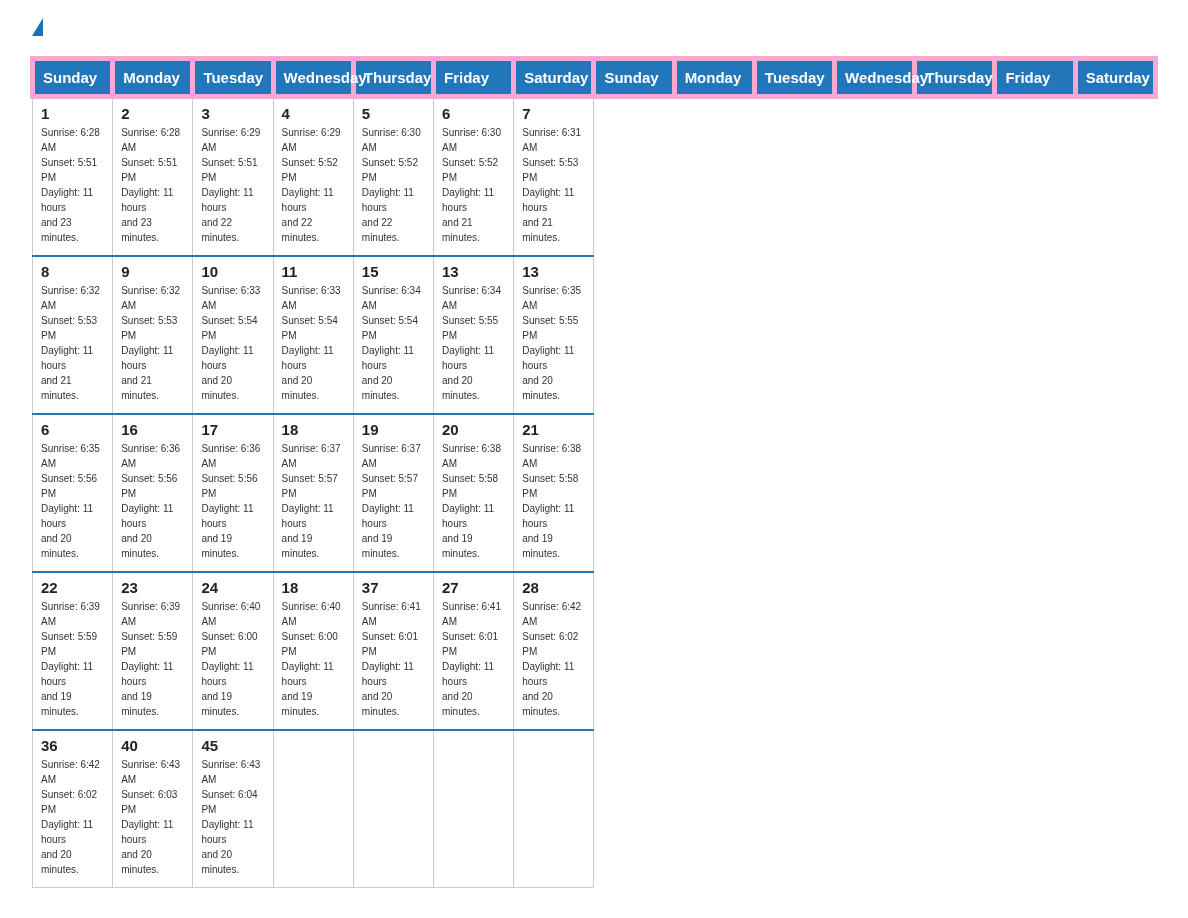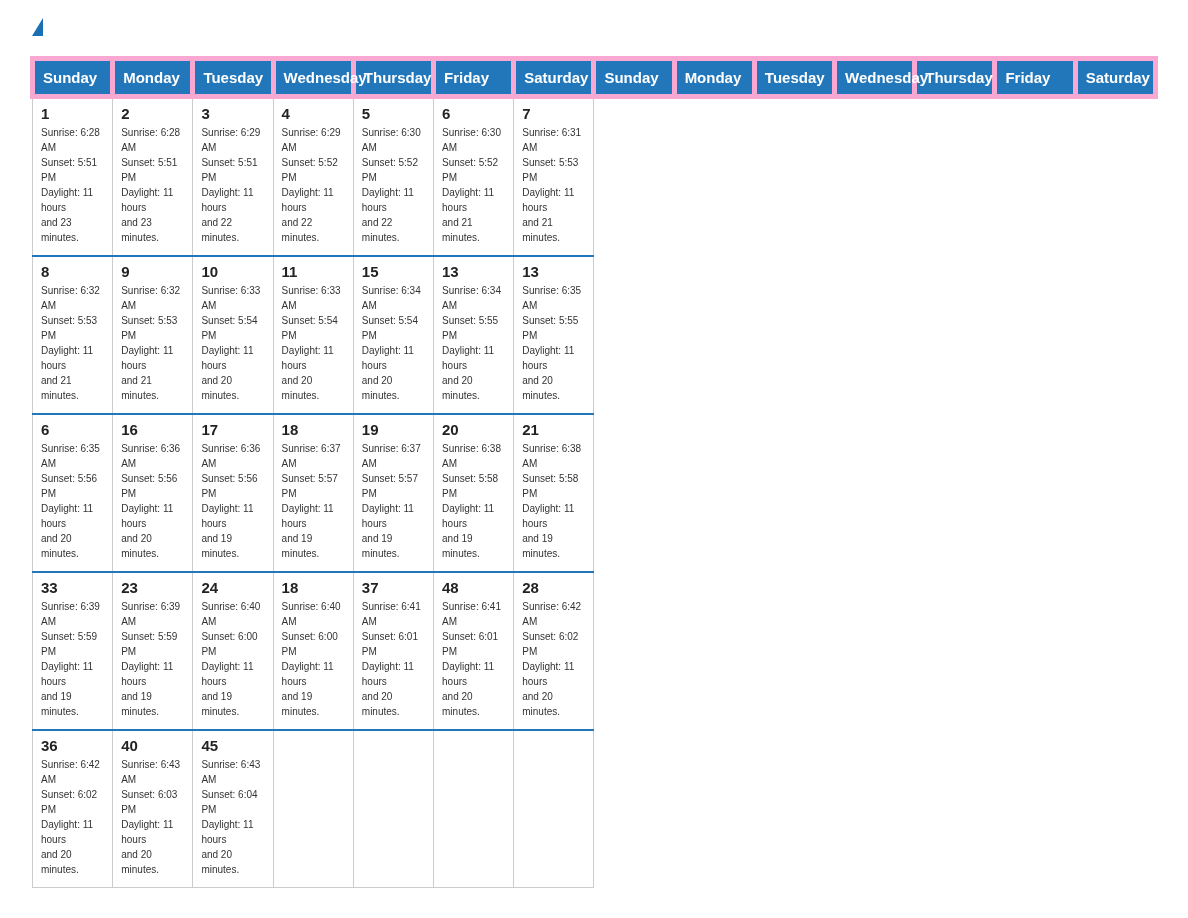--- a/index.html
+++ b/index.html
@@ -226,41 +226,41 @@
           <span class="day-num">20</span>
           <div class="day-info">Sunrise: 6:38 AM<br>Sunset: 5:58 PM<br>Daylight: 11 hours<br>and 19 minutes.</div>
         </td>
         <td>
           <span class="day-num">21</span>
           <div class="day-info">Sunrise: 6:38 AM<br>Sunset: 5:58 PM<br>Daylight: 11 hours<br>and 19 minutes.</div>
         </td>
       </tr>
       <tr>
         <td>
-          <span class="day-num">33</span>
+          <span class="day-num">22</span>
           <div class="day-info">Sunrise: 6:39 AM<br>Sunset: 5:59 PM<br>Daylight: 11 hours<br>and 19 minutes.</div>
         </td>
         <td>
           <span class="day-num">23</span>
           <div class="day-info">Sunrise: 6:39 AM<br>Sunset: 5:59 PM<br>Daylight: 11 hours<br>and 19 minutes.</div>
         </td>
         <td>
           <span class="day-num">24</span>
           <div class="day-info">Sunrise: 6:40 AM<br>Sunset: 6:00 PM<br>Daylight: 11 hours<br>and 19 minutes.</div>
         </td>
         <td>
           <span class="day-num">18</span>
           <div class="day-info">Sunrise: 6:40 AM<br>Sunset: 6:00 PM<br>Daylight: 11 hours<br>and 19 minutes.</div>
         </td>
         <td>
           <span class="day-num">37</span>
           <div class="day-info">Sunrise: 6:41 AM<br>Sunset: 6:01 PM<br>Daylight: 11 hours<br>and 20 minutes.</div>
         </td>
         <td>
-          <span class="day-num">48</span>
+          <span class="day-num">27</span>
           <div class="day-info">Sunrise: 6:41 AM<br>Sunset: 6:01 PM<br>Daylight: 11 hours<br>and 20 minutes.</div>
         </td>
         <td>
           <span class="day-num">28</span>
           <div class="day-info">Sunrise: 6:42 AM<br>Sunset: 6:02 PM<br>Daylight: 11 hours<br>and 20 minutes.</div>
         </td>
       </tr>
       <tr>
         <td>
           <span class="day-num">36</span>

